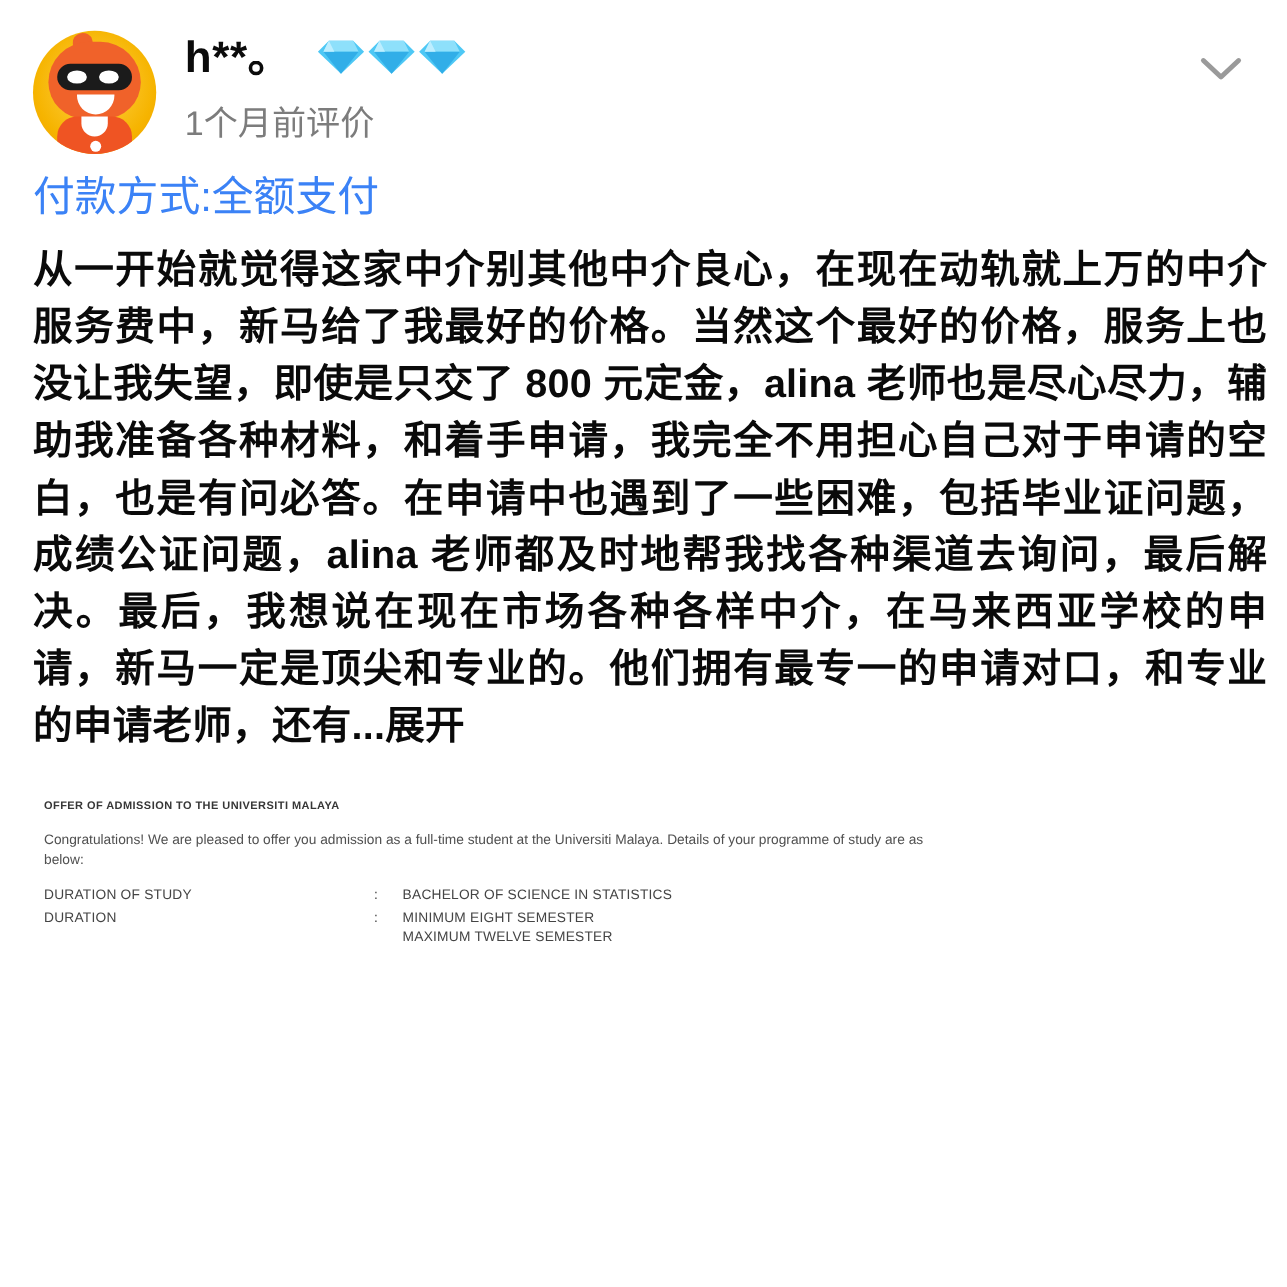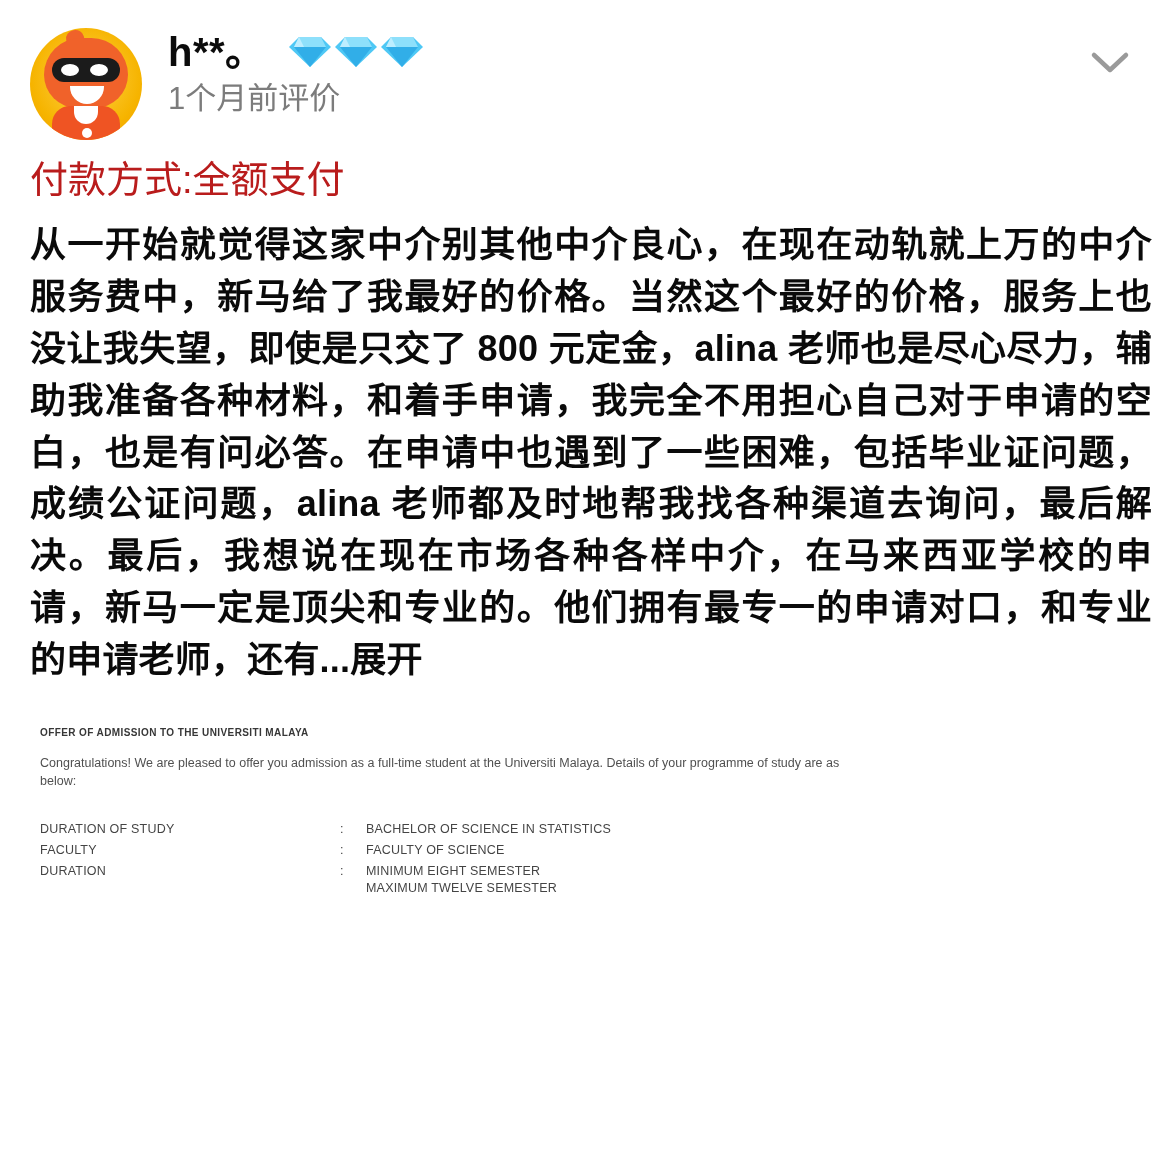--- a/index.html
+++ b/index.html
@@ -147,40 +147,40 @@
   }
   .gem {
     width: 44px;
     height: 34px;
     position: relative;
     display: inline-block;
   }
   .gem svg { display: block; }
 
   .time {
-    margin-top: 10px;
+    margin-top: 24px;
     font-size: 31px;
     color: #7c7c7c;
     line-height: 1.1;
   }
 
   .chevron {
     position: absolute;
     right: 34px;
     top: 36px;
     width: 52px;
     height: 52px;
     cursor: pointer;
   }
 
   
   .pay-line {
     margin: 4px 30px 0 30px;
     font-size: 38px;
-    color: #b91c1c;
+    color: #3b82f6;
     font-weight: 500;
     line-height: 1.4;
   }
 
   .review-body {
     margin: 12px 18px 0 30px;
     font-size: 36px;
     line-height: 1.44;
     font-weight: bold;
     color: #0a0a0a;
@@ -217,21 +217,21 @@
     color: #2f2f2f;
     margin-bottom: 16px;
     white-space: nowrap;
     overflow: hidden;
   }
   .doc-intro {
     font-size: 12.5px;
     line-height: 1.5;
     color: #4a4a4a;
     max-width: 820px;
-    margin-bottom: 28px;
+    margin-bottom: 12px;
   }
   .doc-table {
     border-collapse: collapse;
     font-size: 12.5px;
     color: #3d3d3d;
     margin-bottom: 16px;
   }
   .doc-table td {
     padding: 2px 0;
     vertical-align: top;
@@ -311,25 +311,20 @@
       <div class="doc-title">OFFER OF ADMISSION TO THE UNIVERSITI MALAYA</div>
       <div class="doc-intro">Congratulations! We are pleased to offer you admission as a full-time student at the Universiti Malaya. Details of your programme of study are as below:</div>
       <table class="doc-table">
         <tbody>
           <tr>
             <td class="k">DURATION OF STUDY</td>
             <td class="sep">:</td>
             <td class="v">BACHELOR OF SCIENCE IN STATISTICS</td>
           </tr>
           <tr>
-            <td class="k">FACULTY</td>
-            <td class="sep">:</td>
-            <td class="v">FACULTY OF SCIENCE</td>
-          </tr>
-          <tr>
             <td class="k">DURATION</td>
             <td class="sep">:</td>
             <td class="v" style="white-space: pre-line;">MINIMUM EIGHT SEMESTER
 MAXIMUM TWELVE SEMESTER</td>
           </tr>
 
         </tbody>
       </table>
 
     </div>

